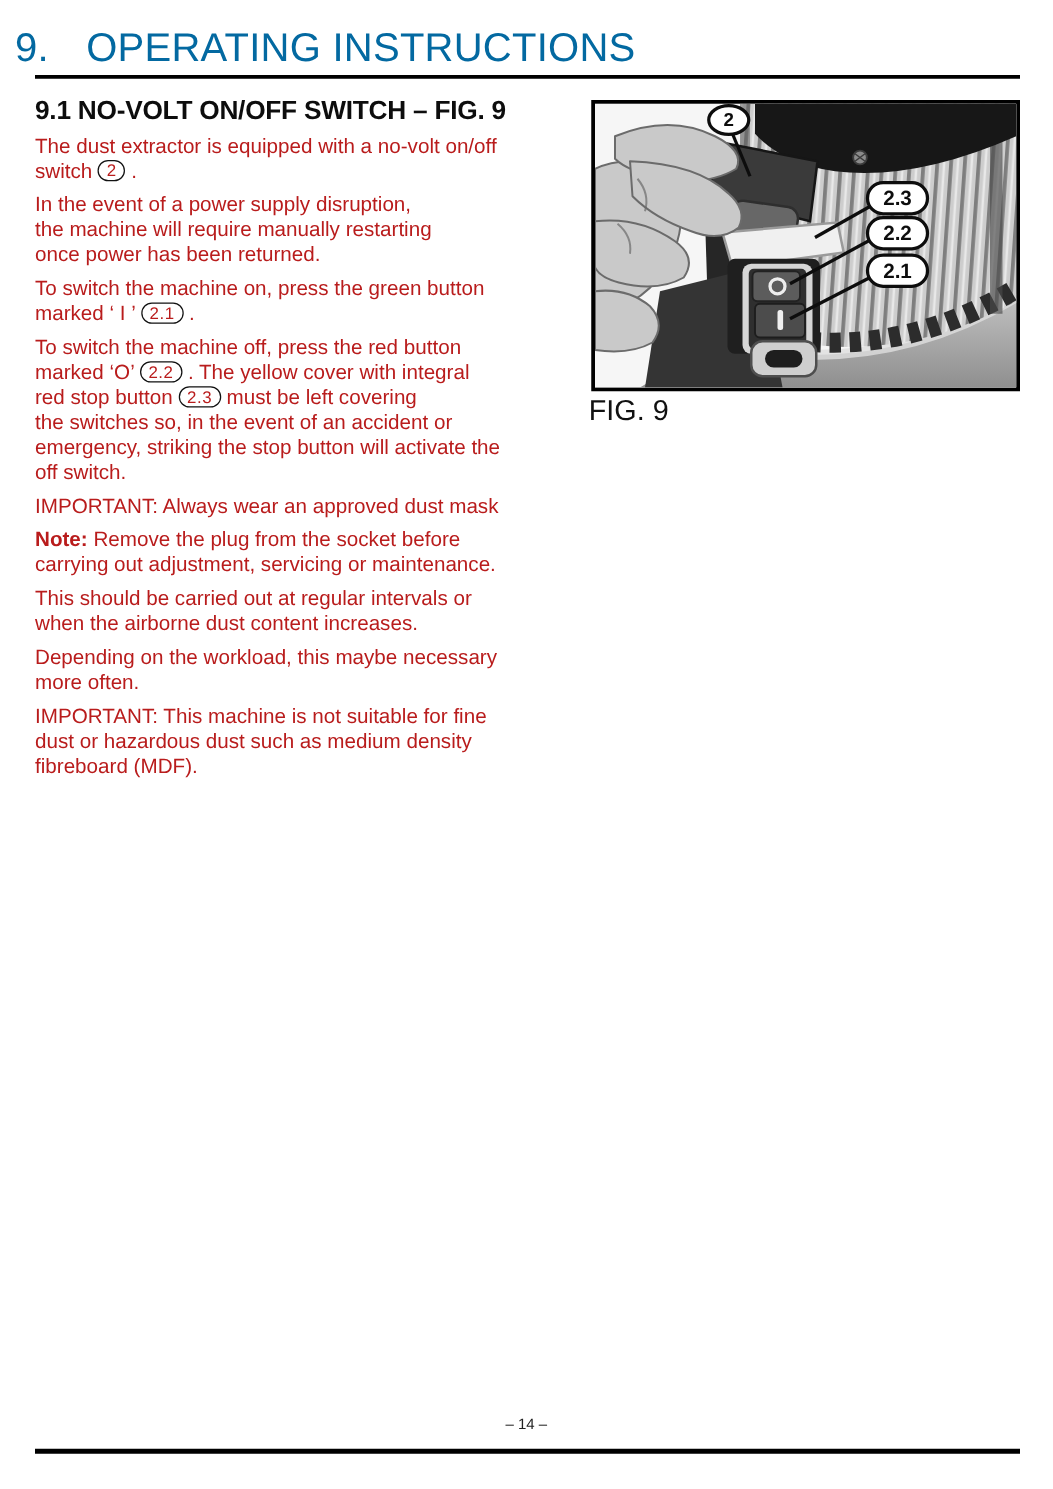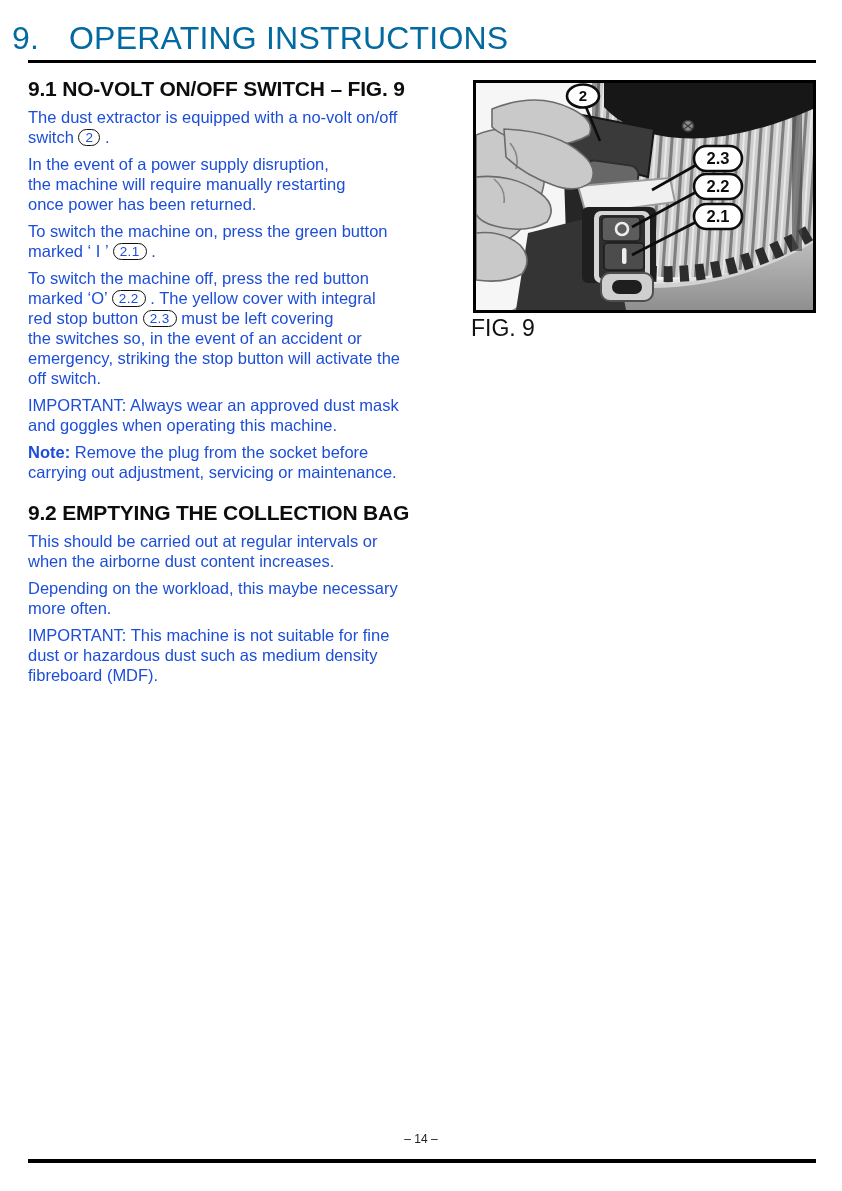--- a/index.html
+++ b/index.html
@@ -10,21 +10,21 @@
   
   .doc-header{position:absolute;left:12px;top:20px;width:788px;
     font-size:32px;font-weight:400;letter-spacing:.2px;white-space:nowrap;color:#0369a1;}
   .doc-header .num{display:inline-block;width:57px;}
   .rule-top{position:absolute;left:28px;top:60px;width:788px;height:3px;background:#000;}
   .rule-bottom{position:absolute;left:28px;top:1159px;width:788px;height:4px;background:#000;}
   
   .col{position:absolute;left:28px;top:76px;width:412px;}
   h2.sec{font-size:21px;font-weight:700;margin:18px 0 6px 0;line-height:25px;color:#0d0d0d;letter-spacing:-.2px;}
   h2.sec:first-child{margin-top:0;}
-  .col p{margin:0 0 7px 0;font-size:16.5px;line-height:20px;color:#1d4ed8;}
+  .col p{margin:0 0 7px 0;font-size:16.5px;line-height:20px;color:#b91c1c;}
   .col .b{font-weight:700;text-align:center;}
   .pill{
     display:inline-block;border:1.7px solid #111;border-radius:11px;
     padding:0 6px;font-size:13.5px;line-height:15px;vertical-align:1.5px;
     letter-spacing:.4px;background:#fff;
   }
   
   .figure-box{position:absolute;left:473px;top:80px;width:343px;height:233px;
     border:3px solid #000;box-sizing:border-box;background:#f7f7f7;}
   .fig-caption{position:absolute;left:471px;top:315px;font-size:23px;color:#111;}
@@ -38,25 +38,24 @@
 </div>
 <div class="rule-top"></div>
 
 <div class="col">
   <h2 class="sec">9.1 NO-VOLT ON/OFF SWITCH – FIG. 9</h2>
   <div>
       <p><span>The dust extractor is equipped with a no-volt on/off</span><br><span>switch </span><span class="pill">2</span><span> .</span></p>
       <p><span>In the event of a power supply disruption,</span><br><span>the machine will require manually restarting</span><br><span>once power has been returned.</span></p>
       <p><span>To switch the machine on, press the green button</span><br><span>marked ‘ I ’ </span><span class="pill">2.1</span><span> .</span></p>
       <p><span>To switch the machine off, press the red button</span><br><span>marked ‘O’ </span><span class="pill">2.2</span><span> . The yellow cover with integral</span><br><span>red stop button </span><span class="pill">2.3</span><span> must be left covering</span><br><span>the switches so, in the event of an accident or</span><br><span>emergency, striking the stop button will activate the</span><br><span>off switch.</span></p>
-      <p><span>IMPORTANT: Always wear an approved dust mask</span><br><span>and goggles when operating this machine.</span></p>
+      <p><span>IMPORTANT: Always wear an approved dust mask</span><br></p>
       <p><span class="b">Note:</span><span> Remove the plug from the socket before</span><br><span>carrying out adjustment, servicing or maintenance.</span></p>
     </div>
 
-  <h2 class="sec">9.2 EMPTYING THE COLLECTION BAG</h2>
   <div>
       <p><span>This should be carried out at regular intervals or</span><br><span>when the airborne dust content increases.</span></p>
       <p><span>Depending on the workload, this maybe necessary</span><br><span>more often.</span></p>
       <p><span>IMPORTANT: This machine is not suitable for fine</span><br><span>dust or hazardous dust such as medium density</span><br><span>fibreboard (MDF).</span></p>
     </div>
 </div>
 
 <div class="figure-box">
   <svg width="337" height="227" viewBox="0 0 337 227" xmlns="http://www.w3.org/2000/svg">
     <defs>

